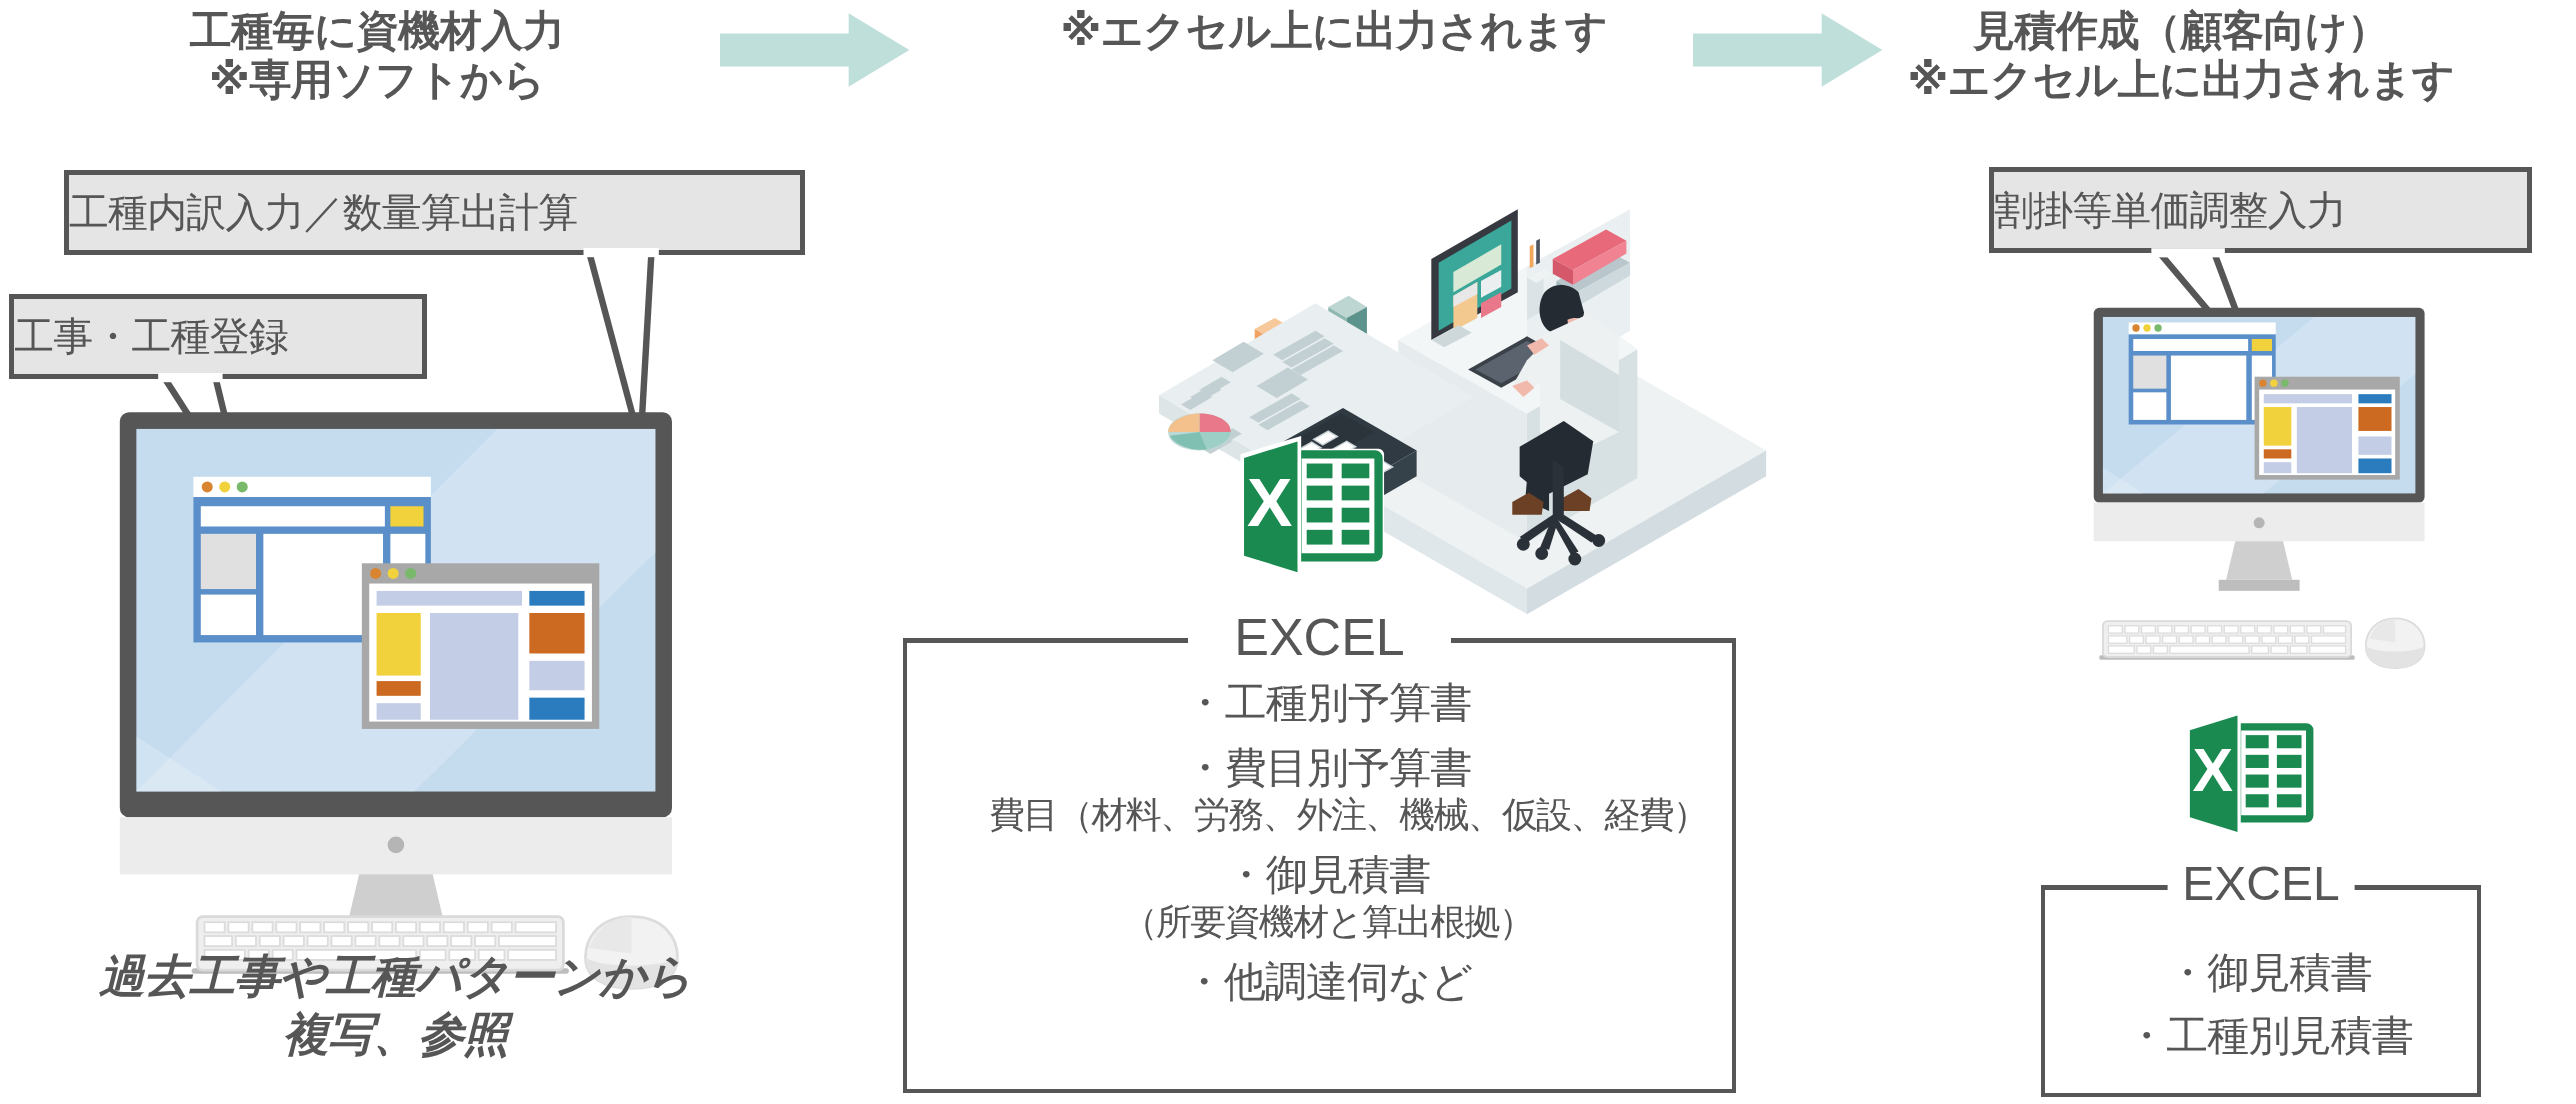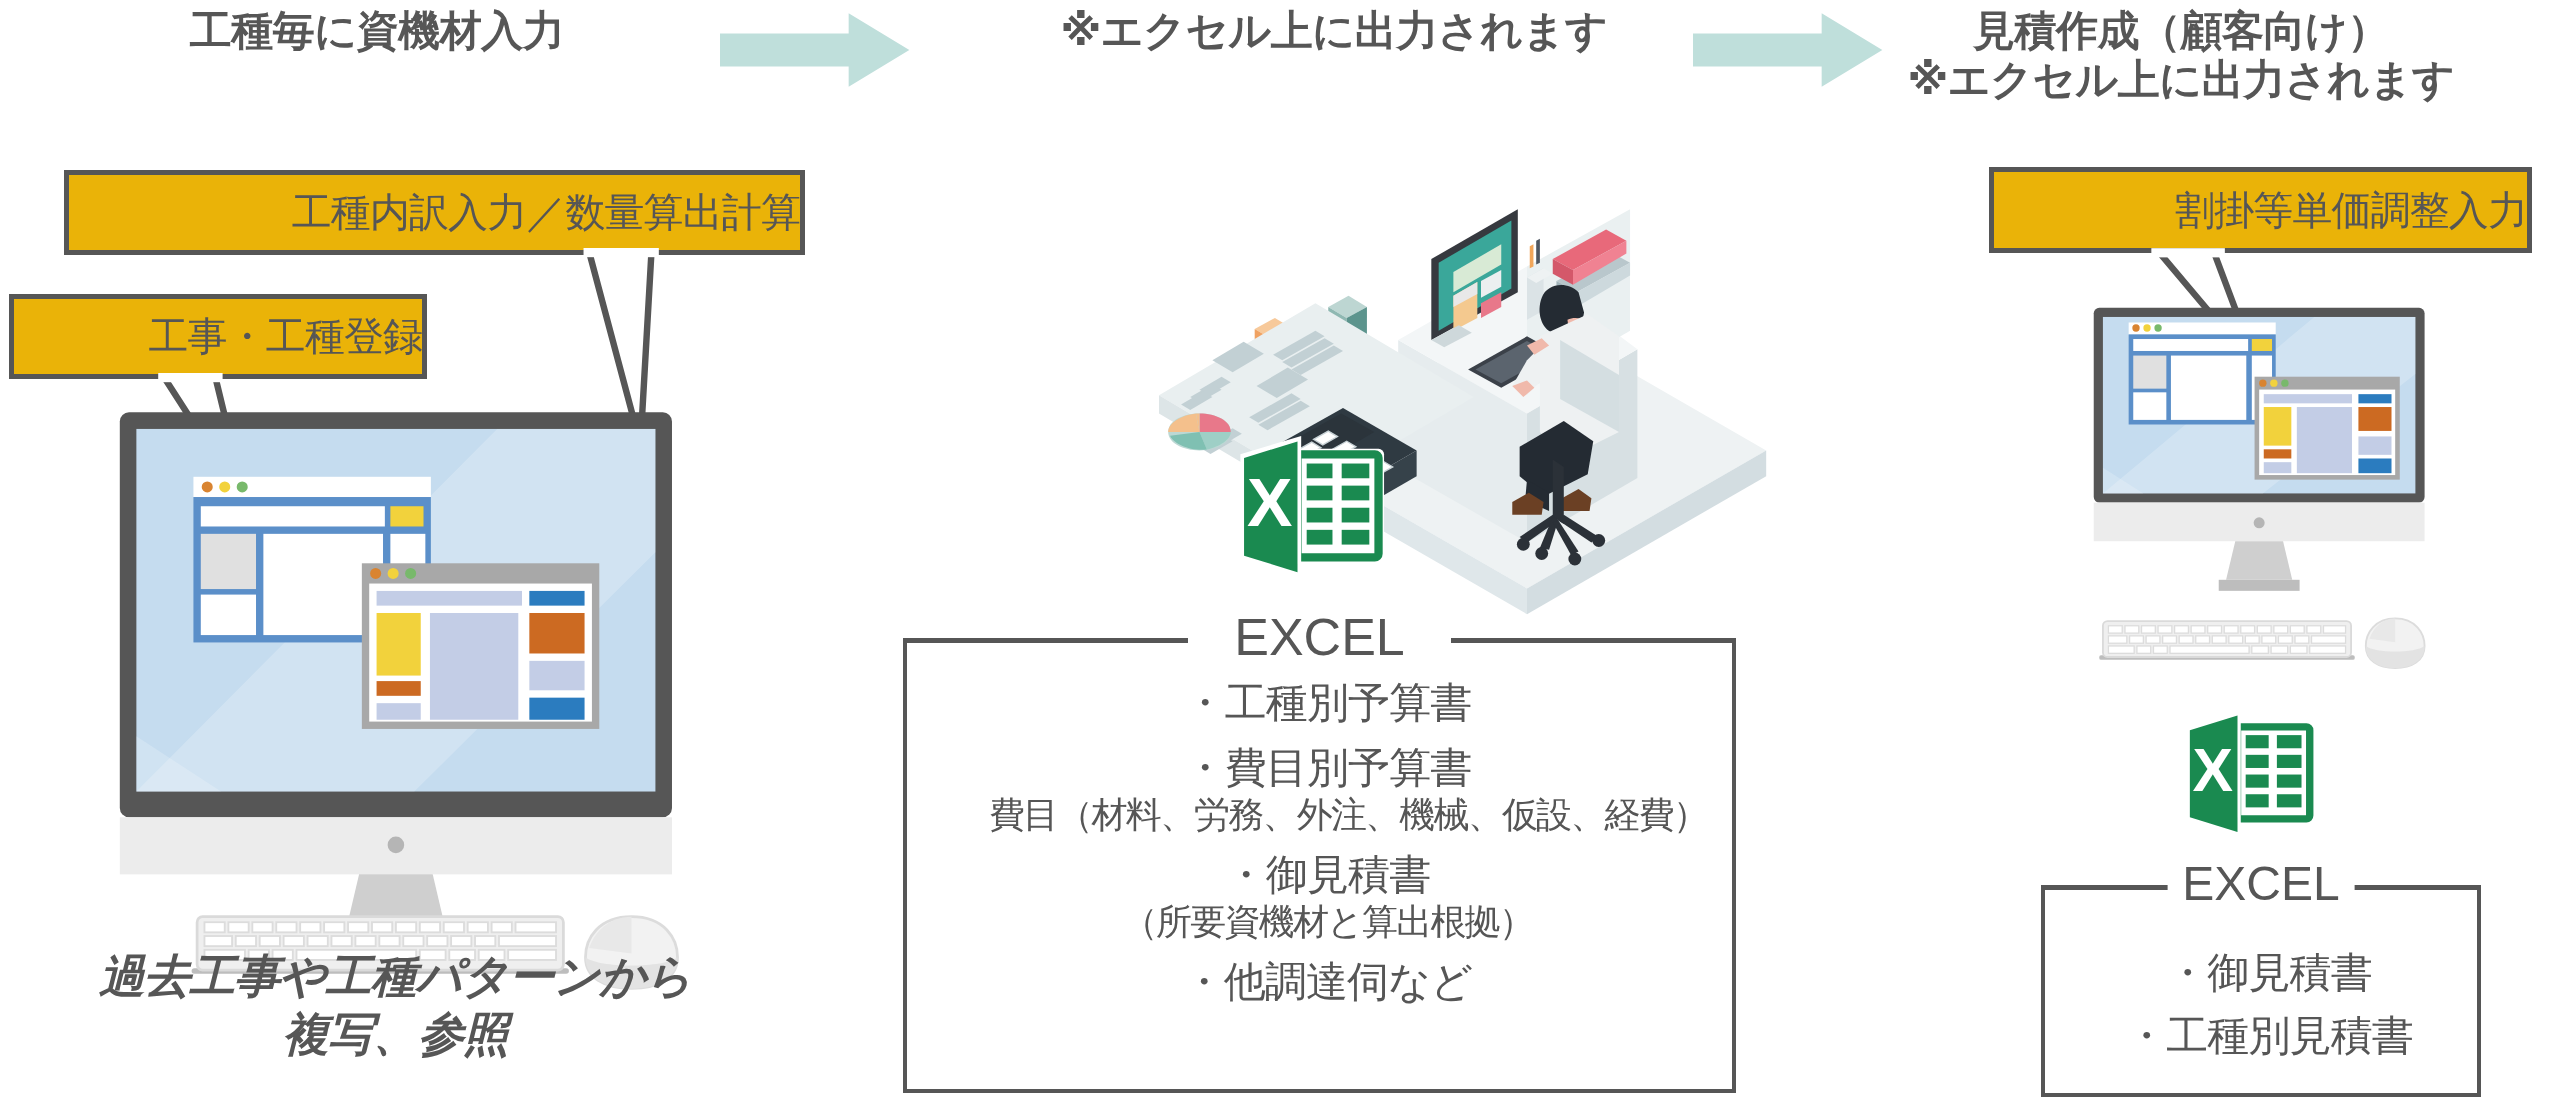--- a/index.html
+++ b/index.html
@@ -8,22 +8,22 @@
     font-family:"Liberation Sans","DejaVu Sans",sans-serif;
     color:#565656;
   }
   .abs{position:absolute;}
   .hdr{
     text-align:center;font-weight:bold;color:#565656;
     line-height:1.18;letter-spacing:-0.5px;white-space:nowrap;
   }
   .hdr .l1,.hdr .l2{display:block;}
   .callout{
-    border:5.5px solid #565656;background:#eab308;box-sizing:border-box;
-    display:flex;align-items:center;justify-content:flex-end;
+    border:5.5px solid #565656;background:#e5e5e5;box-sizing:border-box;
+    display:flex;align-items:center;justify-content:flex-start;
     color:#565656;white-space:nowrap;letter-spacing:-0.9px;
   }
   .bottom-cap{
     text-align:center;font-weight:bold;color:#565656;line-height:1.25;
     letter-spacing:-0.9px;
     font-style:italic;
   }
   .bottom-cap span{display:block;}
   
   .legendbox{position:absolute;box-sizing:border-box;}
@@ -46,20 +46,21 @@
   .xlogo{position:absolute;}
   
   .mon{position:absolute;}
   svg{display:block;overflow:visible;}
 </style>
 </head>
 <body>
 
 <div class="abs hdr" style="left:55px;top:5.5px;width:644px;font-size:42px;">
   <span class="l1">工種毎に資機材入力</span>
+  <span class="l2">※専用ソフトから</span>
 </div>
 
 <div class="abs callout" style="left:64px;top:170px;width:741px;height:85px;font-size:40px;">
   <span>工種内訳入力／数量算出計算</span>
 </div>
 
 <svg class="abs" style="left:552px;top:248px;" width="120" height="202" viewBox="0 0 130 220">
   <path d="M 40 4 L 96 214 L 108 4 Z" fill="#ffffff" stroke="#565656" stroke-width="7" stroke-linejoin="miter"></path>
   <rect x="34" y="0" width="82" height="10" fill="#ffffff"></rect>
 </svg>

